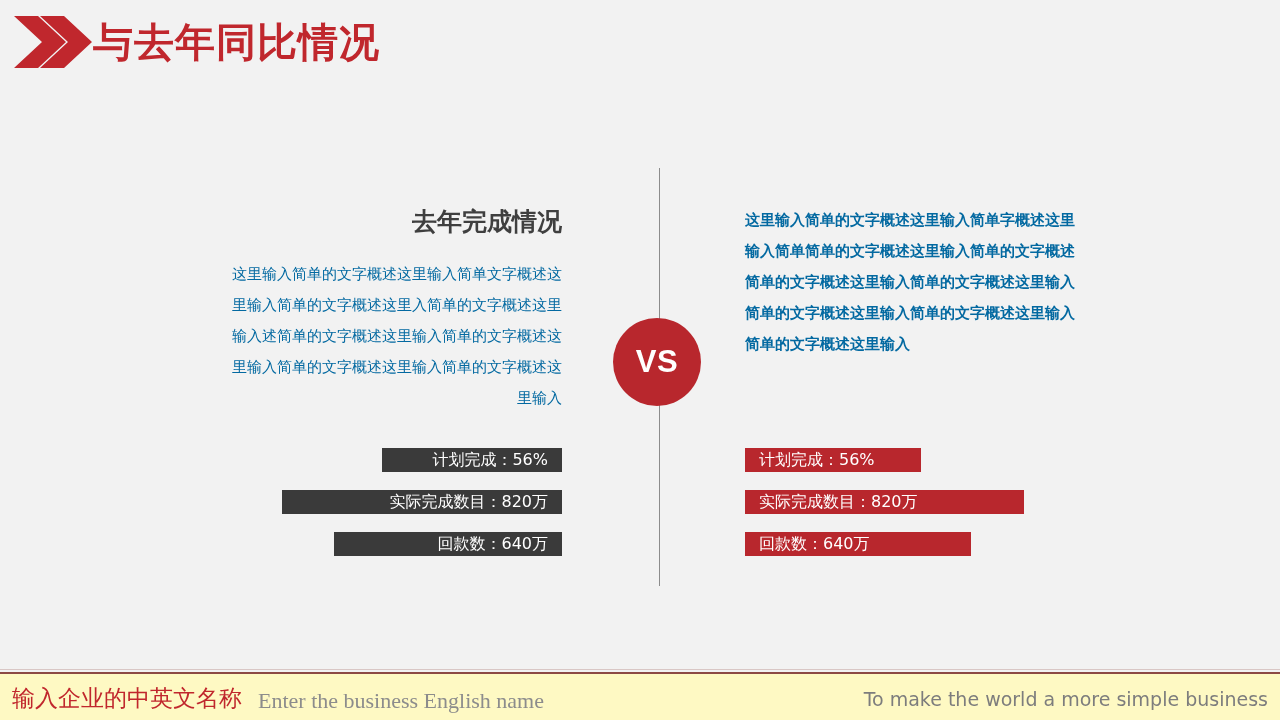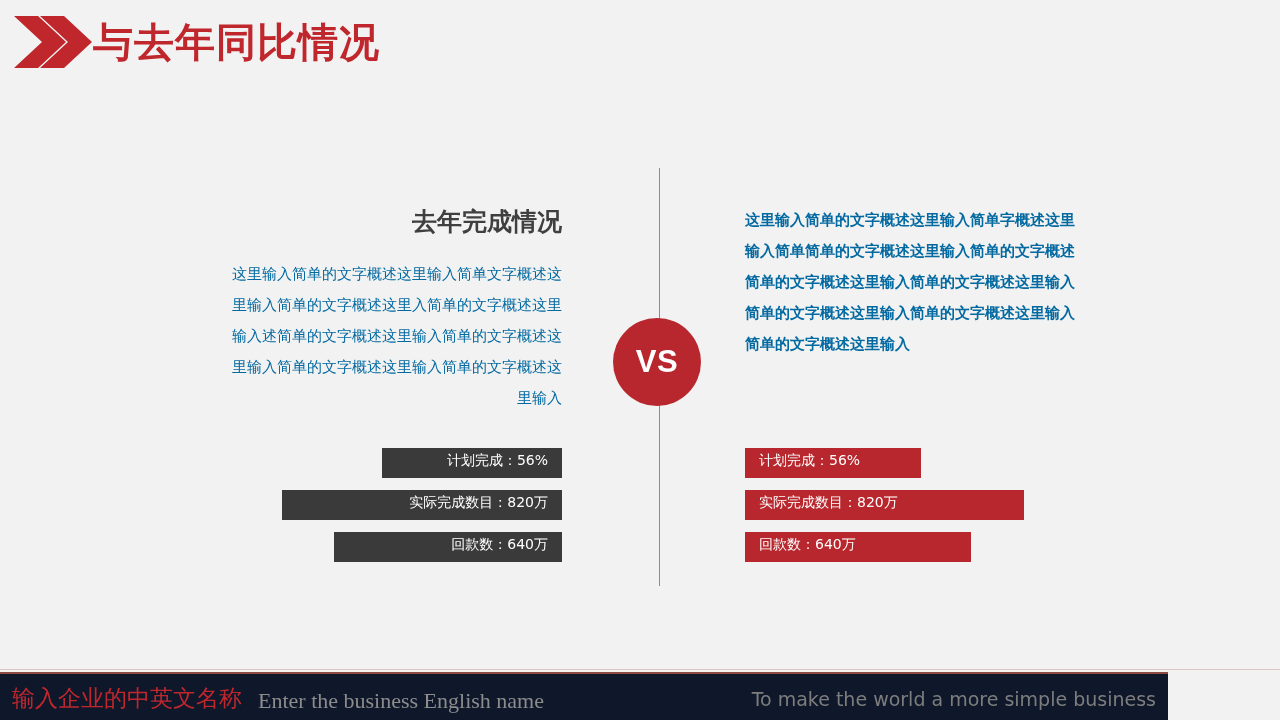--- a/index.html
+++ b/index.html
@@ -106,24 +106,24 @@
   }
   #bars-left  { left: 232px; top: 448px; }
   #bars-right { left: 745px; top: 448px; }
 
   .bar-row { height: 42px; }
   #bars-left .bar-row  { text-align: right; }
   #bars-right .bar-row { text-align: left; }
 
   .bar {
     display: inline-block;
-    height: 30px;
+    height: 24px;
     line-height: 24px;
     color: #ffffff;
-    font-size: 14px;
+    font-size: 16px;
     box-sizing: border-box;
     white-space: nowrap;
     font-family: "DejaVu Sans", "Liberation Sans", sans-serif;
   }
   #bars-left .bar {
     background: #3a3a3a;
     text-align: right;
     padding-right: 14px;
   }
   #bars-right .bar {
@@ -137,23 +137,23 @@
   #bars-left .bar.w3 { width: 228px; }
   #bars-right .bar.w1 { width: 176px; }
   #bars-right .bar.w2 { width: 279px; }
   #bars-right .bar.w3 { width: 226px; }
 
   
   #slide-footer {
     position: absolute;
     left: 0;
     bottom: 0;
-    width: 1168px;
+    width: 1280px;
     height: 46px;
-    background: #0f172a;
+    background: #fef9c3;
     border-top: 2px solid #8c4a44;
   }
   #footer-rule-top {
     position: absolute;
     left: 0;
     top: -5px;
     width: 1280px;
     height: 1px;
     background: #d9c7c5;
   }

